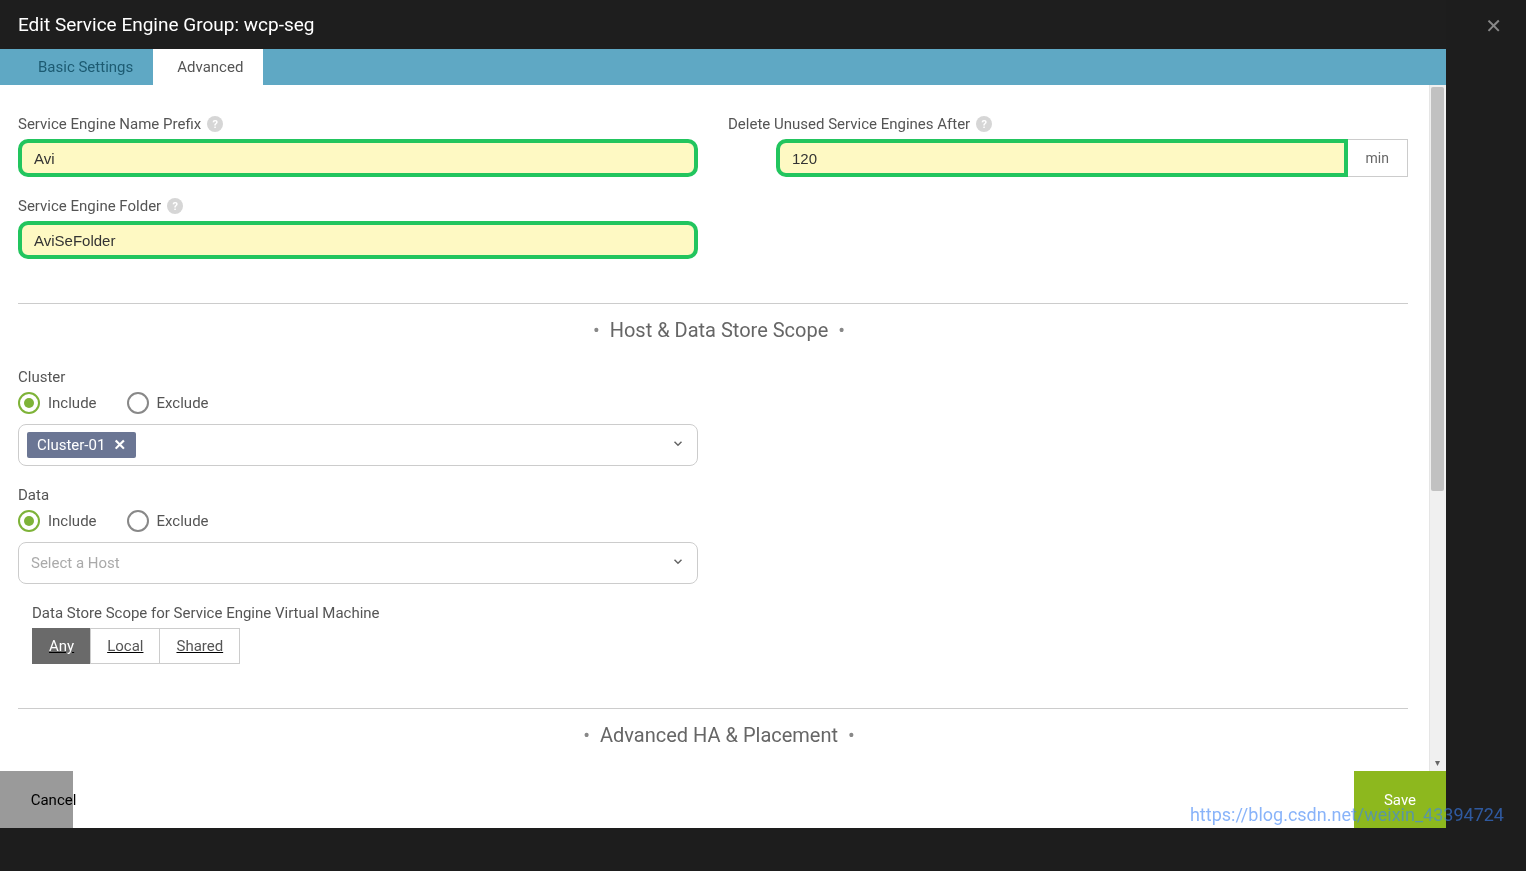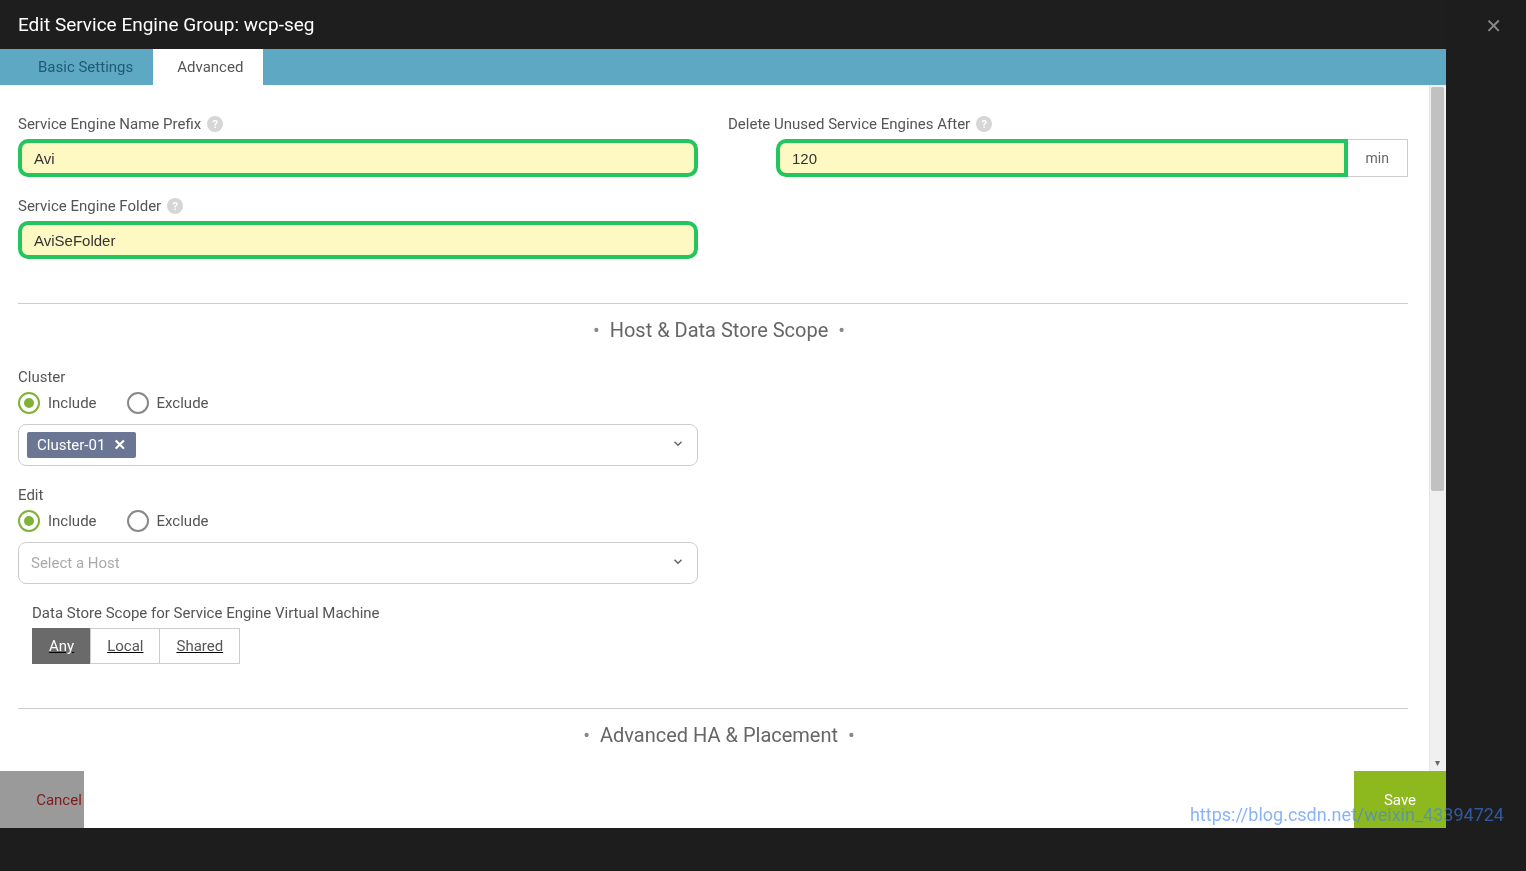--- a/index.html
+++ b/index.html
@@ -57,21 +57,21 @@
     .ms-placeholder { color: #aaa; font-size: 15px; padding: 4px 4px; }
     
     .btn-seg { display: flex; text-decoration: underline; }
     .btn-seg-item { height: 36px; padding: 0 16px; border: 1px solid #ccc; display: flex; align-items: center; font-size: 15px; color: #555; cursor: pointer; background: #fff; margin-left: -1px; }
     .btn-seg-item:first-child { margin-left: 0; }
     .btn-seg-item.active { background: #6a6a6a; color: #fff; border-color: #6a6a6a; }
     
     .sub-indent { padding-left: 14px; }
     
     .modal-footer { height: 57px; background: #fff; display: flex; justify-content: space-between; }
-    .btn-cancel { width: 84px; background: #9a9a9a; color: #7f1d1d; display: flex; align-items: center; justify-content: center; font-size: 15px; cursor: pointer; padding-left: 34px; }
+    .btn-cancel { width: 73px; background: #9a9a9a; color: #000000; display: flex; align-items: center; justify-content: center; font-size: 15px; cursor: pointer; padding-left: 34px; }
     .btn-save { width: 92px; background: #8db81e; color: #fff; display: flex; align-items: center; justify-content: center; font-size: 15px; cursor: pointer; }
     
     .watermark { position: absolute; right: 22px; bottom: 46px; color: #3b82f6; font-size: 18px; opacity: 0.6; pointer-events: none; }
     
     svg.chev { width: 14px; height: 14px; }
   </style>
 </head>
 <body>
 
 <div class="modal">
@@ -146,21 +146,21 @@
             </div>
             <span class="ms-chevron">
               <svg class="chev" viewBox="0 0 24 24" fill="none" stroke="currentColor" stroke-width="2.5">
                     <polyline points="6 9 12 15 18 9"></polyline>
                   </svg>
             </span>
           </div>
         </div>
 
         <div class="field-block">
-          <div class="field-label">Edit</div>
+          <div class="field-label">Data</div>
           <div class="radio-row">
             <div class="radio-item selected">
               <div class="radio-circle">
                     <div class="radio-dot"></div>
                   </div>
               <div class="radio-label">Include</div>
             </div>
             <div class="radio-item">
               <div class="radio-circle"></div>
               <div class="radio-label">Exclude</div>

